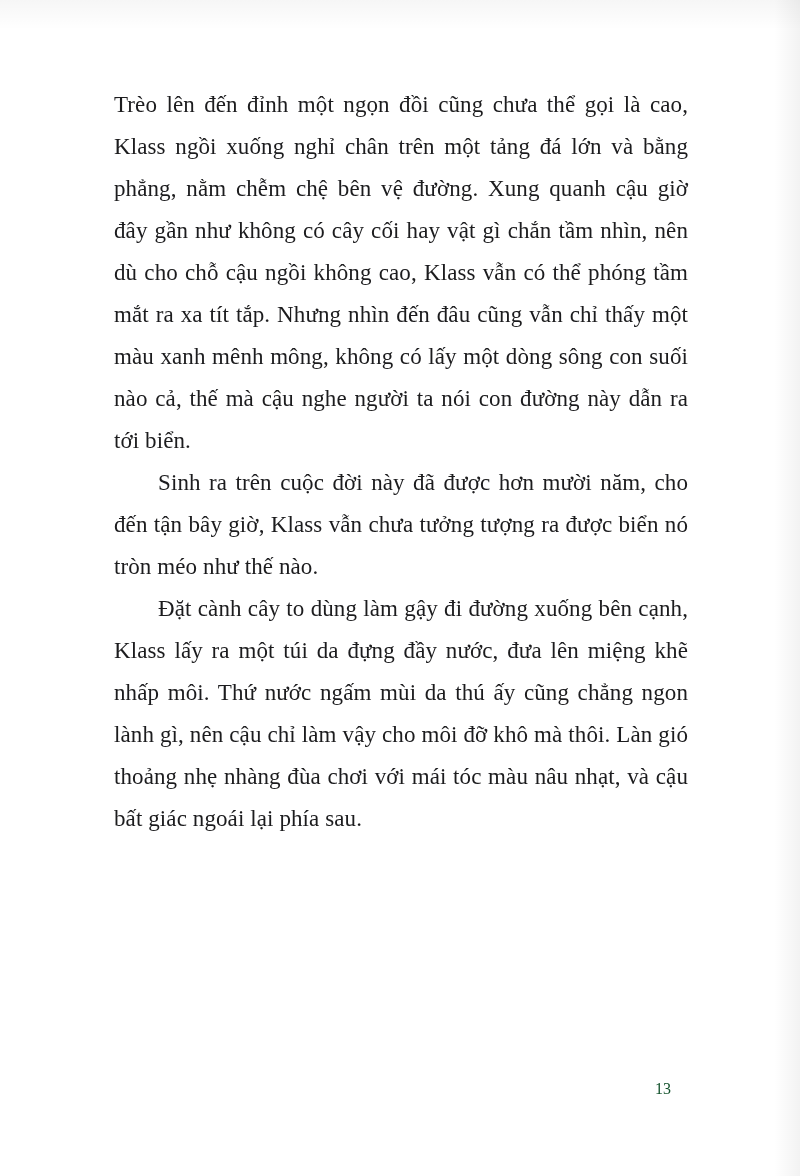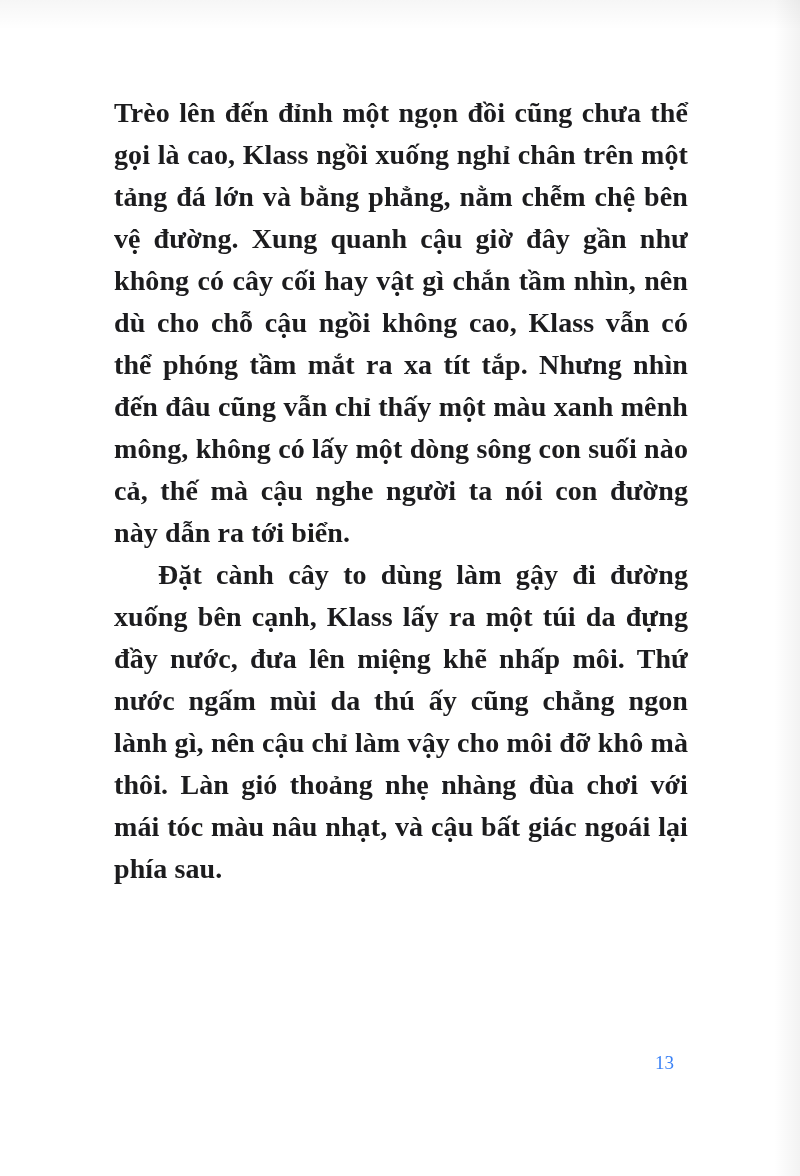--- a/index.html
+++ b/index.html
@@ -30,46 +30,46 @@
     top: 0;
     left: 0;
     width: 100%;
     height: 30px;
     background: linear-gradient(to bottom, rgba(0,0,0,0.035), rgba(0,0,0,0));
     pointer-events: none;
   }
   .text-block {
     position: absolute;
     left: 114px;
-    top: 92px;
+    top: 84px;
     width: 574px;
-    font-size: 28px;
+    font-size: 23px;
     line-height: 42px;
     text-align: justify;
     letter-spacing: 0.1px;
-    font-weight: bold;
   }
   .text-block p {
     margin: 0;
   }
   .text-block p.indent {
     text-indent: 44px;
   }
   .page-number {
     position: absolute;
     left: 655px;
-    top: 1052px;
-    font-size: 19px;
-    color: #3b82f6;
+    top: 1080px;
+    font-size: 16px;
+    color: #14532d;
   }
 </style>
 </head>
 <body>
 
 <div class="scan-shade-top"></div>
 <div class="scan-shade-right"></div>
 
 <div class="text-block">
   <p>Trèo lên đến đỉnh một ngọn đồi cũng chưa thể gọi là cao, Klass ngồi xuống nghỉ chân trên một tảng đá lớn và bằng phẳng, nằm chễm chệ bên vệ đường. Xung quanh cậu giờ đây gần như không có cây cối hay vật gì chắn tầm nhìn, nên dù cho chỗ cậu ngồi không cao, Klass vẫn có thể phóng tầm mắt ra xa tít tắp. Nhưng nhìn đến đâu cũng vẫn chỉ thấy một màu xanh mênh mông, không có lấy một dòng sông con suối nào cả, thế mà cậu nghe người ta nói con đường này dẫn ra tới biển.</p>
+  <p class="indent">Sinh ra trên cuộc đời này đã được hơn mười năm, cho đến tận bây giờ, Klass vẫn chưa tưởng tượng ra được biển nó tròn méo như thế nào.</p>
   <p class="indent">Đặt cành cây to dùng làm gậy đi đường xuống bên cạnh, Klass lấy ra một túi da đựng đầy nước, đưa lên miệng khẽ nhấp môi. Thứ nước ngấm mùi da thú ấy cũng chẳng ngon lành gì, nên cậu chỉ làm vậy cho môi đỡ khô mà thôi. Làn gió thoảng nhẹ nhàng đùa chơi với mái tóc màu nâu nhạt, và cậu bất giác ngoái lại phía sau.</p>
 </div>
 
 <div class="page-number">13</div>
 
 </body></html>

